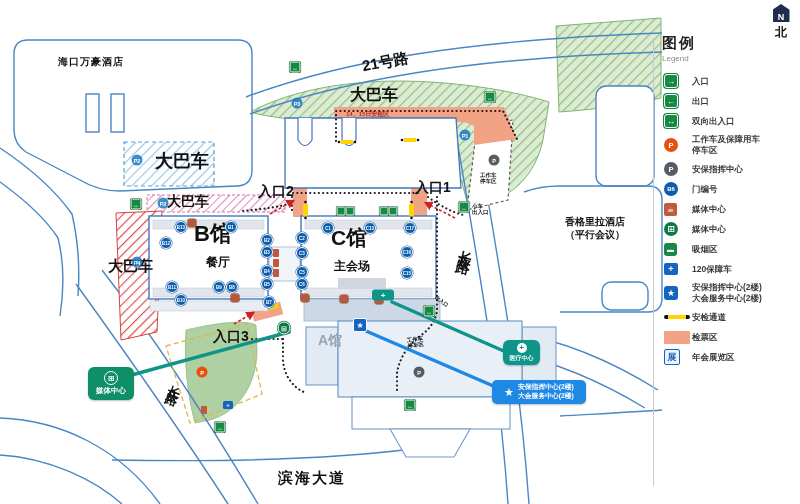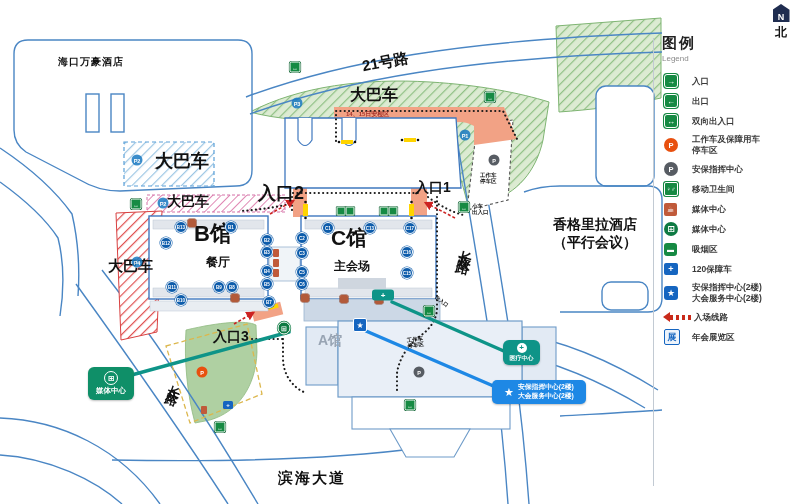--- a/index.html
+++ b/index.html
@@ -231,21 +231,21 @@
       <path d="M498,388 L366,331" stroke="#1e88e5" stroke-width="3.5"></path>
     </g>
   </svg>
 
   
   <div class="lbl" style="left:58px;top:56px;font-size:10px;letter-spacing:1px">海口万豪酒店</div>
   <div class="lbl" style="left:155px;top:152px;font-size:18px">大巴车</div>
   <div class="lbl" style="left:362px;top:54px;font-size:15px;transform:rotate(-11deg)">21号路</div>
   <div class="lbl" style="left:350px;top:86px;font-size:16px">大巴车</div>
   <div class="lbl red" style="left:346px;top:111px;font-size:6px">14、15日安检区</div>
-  <div class="lbl" style="left:258px;top:184px;font-size:18px">入口2</div>
+  <div class="lbl" style="left:258px;top:184px;font-size:14px">入口2</div>
   <div class="lbl" style="left:415px;top:180px;font-size:14px">入口1</div>
   <div class="lbl" style="left:213px;top:329px;font-size:14px">入口3</div>
   <div class="lbl" style="left:472px;top:203px;font-size:5.5px;font-weight:600">
     <span>小车</span><br>
     <span>出入口</span>
   </div>
   <div class="lbl center" style="left:480px;top:172px;font-size:5.5px;font-weight:600">
     <span>工作车</span><br>
     <span>停车区</span>
   </div>
@@ -253,21 +253,21 @@
     <span>工作车</span><br>
     <span>停车区</span>
   </div>
   <div class="lbl" style="left:167px;top:194px;font-size:14px">大巴车</div>
   <div class="lbl" style="left:194px;top:222px;font-size:22px">B馆</div>
   <div class="lbl" style="left:206px;top:256px;font-size:12px">餐厅</div>
   <div class="lbl" style="left:331px;top:226px;font-size:21px">C馆</div>
   <div class="lbl" style="left:334px;top:260px;font-size:12px">主会场</div>
   <div class="lbl" style="left:108px;top:258px;font-size:15px">大巴车</div>
   <div class="lbl vert" style="left:460px;top:240px;font-size:14px;letter-spacing:5px;transform:rotate(14deg)">长欢路</div>
-  <div class="lbl center" style="left:528px;top:216px;width:134px;font-size:14px;line-height:1.25">
+  <div class="lbl center" style="left:528px;top:216px;width:134px;font-size:10px;line-height:1.25">
     <span>香格里拉酒店</span><br>
     <span>（平行会议）</span>
   </div>
   <div class="lbl gray" style="left:318px;top:333px;font-size:14px">A馆</div>
   <div class="lbl vert" style="left:170px;top:376px;font-size:12.5px;letter-spacing:4px;transform:rotate(20deg)">长庆路</div>
   <div class="lbl" style="left:278px;top:470px;font-size:15px;letter-spacing:2px">滨海大道</div>
   <div class="lbl" style="left:434px;top:299px;font-size:5px;font-weight:600;transform:rotate(36deg)">出入口</div>
 
   
   <div data-list="map.door_badges">
@@ -456,24 +456,24 @@
           <span class="lg-ic">
             <i class="ic-p-gray">P</i>
           </span>
           <span class="lg-lbls">
             <b>安保指挥中心</b>
 
           </span>
         </div>
         <div class="lg-item">
           <span class="lg-ic">
-            <i class="ic-mobile-toilet">♀♂</i>
-          </span>
-          <span class="lg-lbls">
-            <b>移动卫生间</b>
+            <i class="ic-door-num">B6</i>
+          </span>
+          <span class="lg-lbls">
+            <b>门编号</b>
 
           </span>
         </div>
         <div class="lg-item">
           <span class="lg-ic">
             <i class="ic-water">☕</i>
           </span>
           <span class="lg-lbls">
             <b>媒体中心</b>
 
@@ -510,24 +510,33 @@
           <span class="lg-ic">
             <i class="ic-star">★</i>
           </span>
           <span class="lg-lbls">
             <b>安保指挥中心(2楼)</b>
             <b>大会服务中心(2楼)</b>
           </span>
         </div>
         <div class="lg-item">
           <span class="lg-ic">
-            <i class="ic-route"></i>
-          </span>
-          <span class="lg-lbls">
-            <b>入场线路</b>
+            <i class="ic-security-line"></i>
+          </span>
+          <span class="lg-lbls">
+            <b>安检通道</b>
+
+          </span>
+        </div>
+        <div class="lg-item">
+          <span class="lg-ic">
+            <i class="ic-ticket-area"></i>
+          </span>
+          <span class="lg-lbls">
+            <b>检票区</b>
 
           </span>
         </div>
         <div class="lg-item">
           <span class="lg-ic">
             <i class="ic-expo">展</i>
           </span>
           <span class="lg-lbls">
             <b>年会展览区</b>
 

